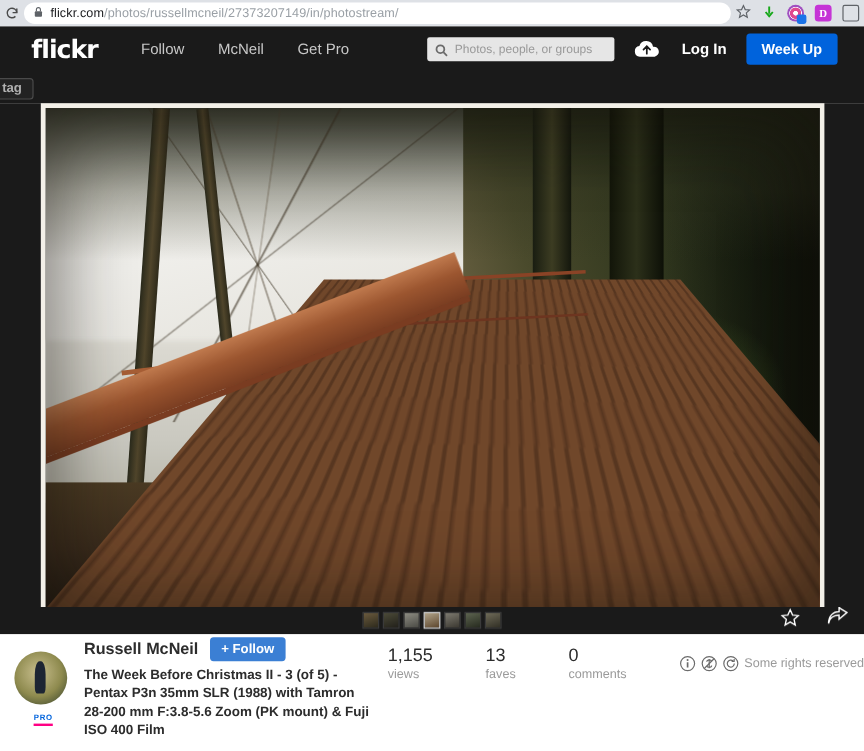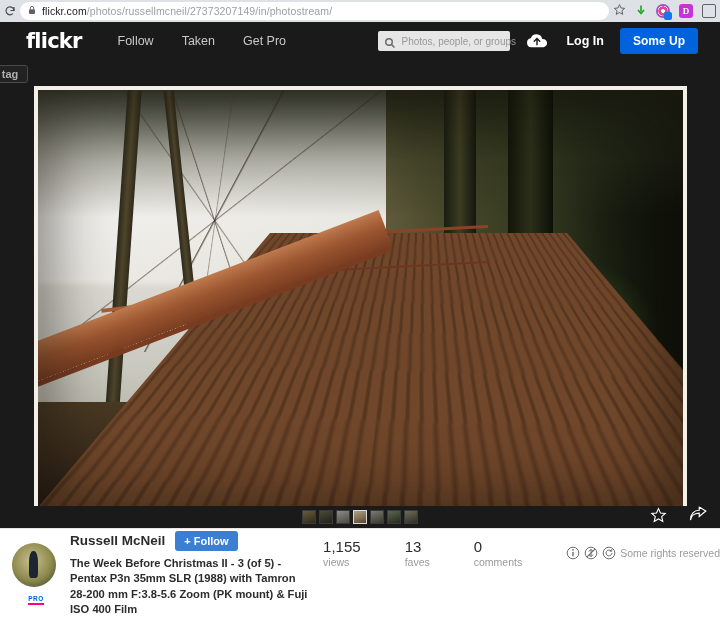--- a/index.html
+++ b/index.html
@@ -46,21 +46,21 @@
   }
   .logo .f-blue { color: #fff; }
   .nav-link {
     color: #c8c8c8; font-size: 12.5px; margin-right: 28px; white-space: nowrap;
   }
   .header-right {
     position: absolute; right: 22px; top: 0; height: 38px;
     display: flex; align-items: center; gap: 0;
   }
   .search-box {
-    width: 132px; height: 20px; background: #e6e6e6; border-radius: 2px;
+    width: 156px; height: 20px; background: #e6e6e6; border-radius: 2px;
     display: flex; align-items: center; padding: 0 6px; margin-right: 16px;
   }
   .search-ico { width: 12px; height: 12px; margin-right: 5px; flex: none; }
   .search-ph { font-size: 10px; color: #999; white-space: nowrap; }
   .cloud-icon { margin-right: 18px; display:flex; }
   .login-link { color: #fff; font-size: 12.5px; font-weight: bold; margin-right: 16px; white-space:nowrap; }
   .signup-btn {
     background: #0063dc; color: #fff; font-size: 12px; font-weight: bold;
     padding: 6px 13px; border-radius: 3px; border: none; white-space:nowrap;
   }
@@ -265,41 +265,41 @@
     <span class="ext-dot ext-b">D</span>
     <span class="ext-c"></span>
   </div>
 </div>
 
 <div class="flickr-header">
   <div class="logo">
     <span class="f-blue">flickr</span>
   </div>
   <a class="nav-link">Follow</a>
-  <a class="nav-link">Taken</a>
+  <a class="nav-link">McNeil</a>
   <a class="nav-link">Get Pro</a>
 
   <div class="header-right">
     <div class="search-box">
       <span class="search-ico">
         <svg width="12" height="12" viewBox="0 0 24 24" fill="none" stroke="#6b6b6b" stroke-width="3">
           <circle cx="10" cy="10" r="6.5"></circle>
             <path d="M15 15l6 6"></path>
         </svg>
       </span>
       <span class="search-ph">Photos, people, or groups</span>
     </div>
     <span class="cloud-icon">
       <svg width="22" height="16" viewBox="0 0 32 22" fill="#fff">
         <path d="M25.5 20H7.5A6.5 6.5 0 0 1 7 7.1 8.6 8.6 0 0 1 23.6 8 5.9 5.9 0 0 1 25.5 20z"></path>
         <path d="M16 16.5V8.5M12 11.5l4-4 4 4" stroke="#1a1a1a" stroke-width="2.1" fill="none" stroke-linecap="round"></path>
       </svg>
     </span>
     <a class="login-link">Log In</a>
-    <button class="signup-btn">Some Up</button>
+    <button class="signup-btn">Week Up</button>
   </div>
 </div>
 
 <div class="tag-strip">
   <span class="tag-chip">o tag</span>
 </div>
 
 <div class="stage">
   <div class="photo-frame">
     <div class="photo">

